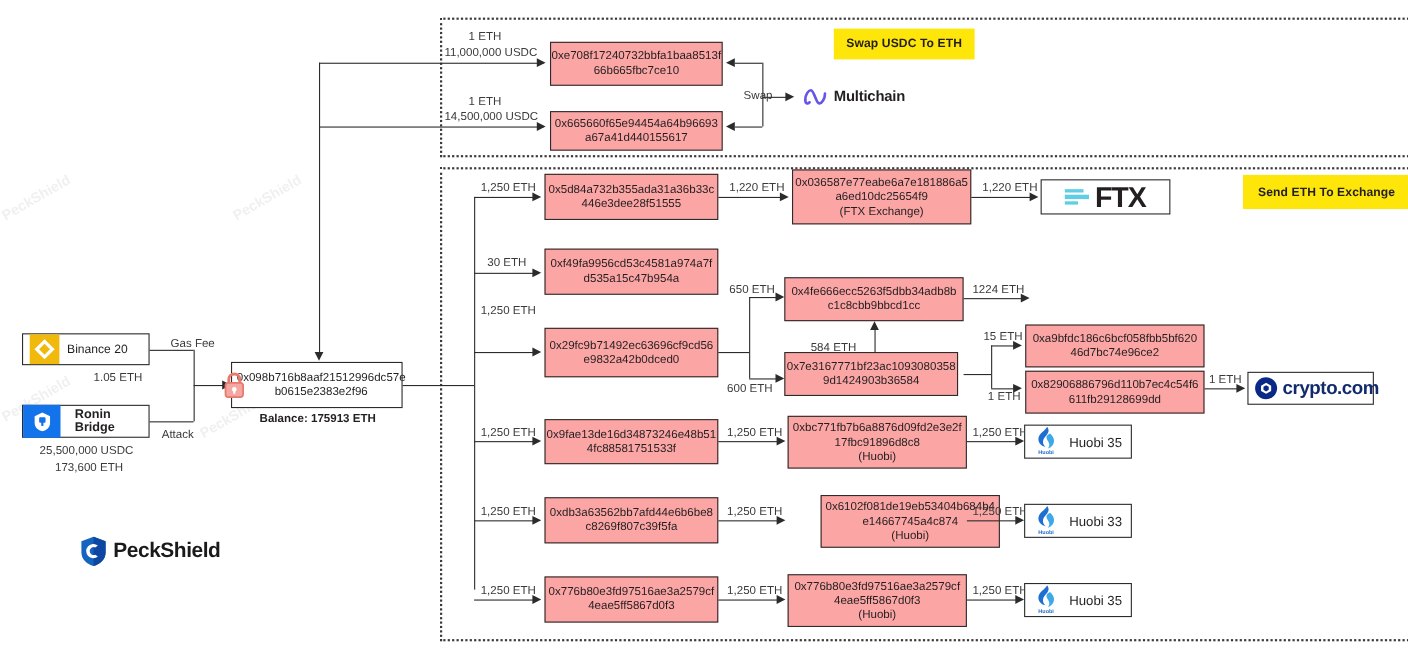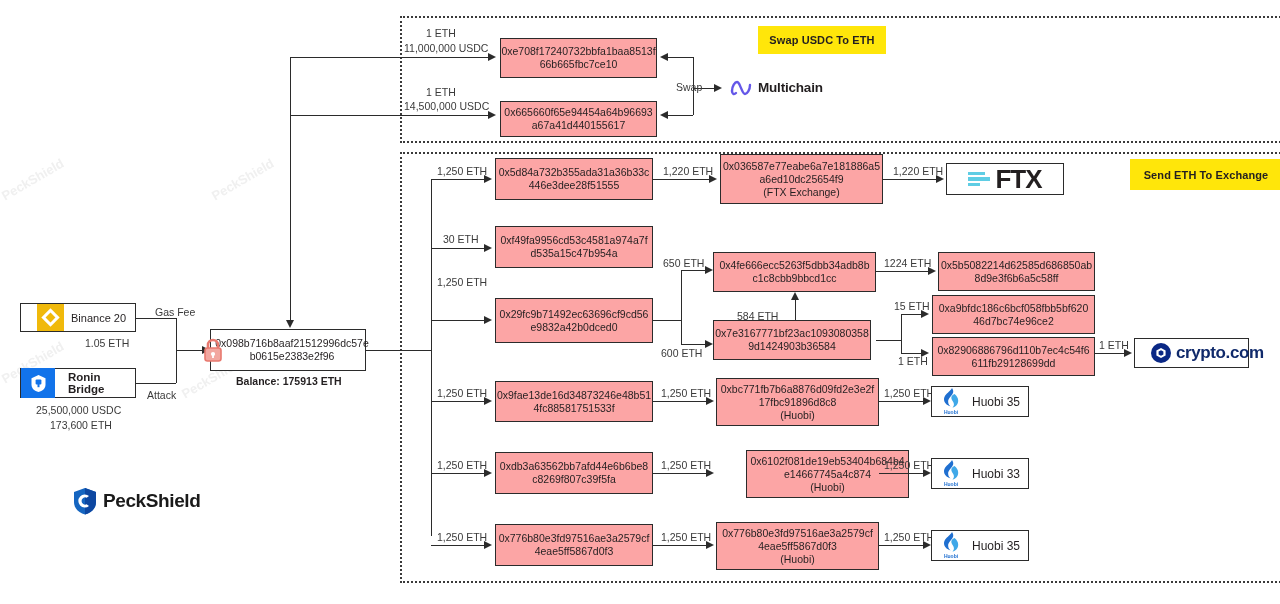--- a/index.html
+++ b/index.html
@@ -31,21 +31,21 @@
   .hacker{position:absolute;border:1.6px solid #2b2b2b;background:#fff;
           box-sizing:border-box;display:flex;align-items:center;
           justify-content:center;text-align:center;font-size:10.5px;
           line-height:13.5px;padding:2px 6px 2px 14px;}
   .lock{position:absolute;left:-9px;top:50%;transform:translateY(-50%);
         width:22px;height:26px;}
 
   
   .logobox{position:absolute;border:1.6px solid #2b2b2b;background:#fff;
            box-sizing:border-box;display:flex;align-items:center;
-           padding-left:16px;gap:7px;font-size:12px;color:#231f20;}
+           padding-left:6px;gap:7px;font-size:12px;color:#231f20;}
 
   
   .plainlogo{position:absolute;display:flex;align-items:center;gap:6px;}
 
   
   .lbl{position:absolute;font-size:10.5px;color:#3a3a3a;white-space:nowrap;}
   .lbl.bold{color:#231f20;}
 
   
   .h{position:absolute;height:0;border-top:1.6px solid #2b2b2b;}
@@ -248,24 +248,20 @@
     <div>9d1424903b36584</div>
   </div>
 
   <div class="v" style="left:795px;top:300px;height:20px;"></div>
   <div class="arw-u" style="left:790.5px;top:292px;"></div>
   <div class="lbl" style="left:737px;top:310px;">584 ETH</div>
 
   <div class="h" style="left:876px;top:271px;width:56px;"></div>
   <div class="arw" style="left:928px;top:266.5px;"></div>
   <div class="lbl" style="left:884px;top:257px;">1224 ETH</div>
-  <div class="box" style="left:938px;top:252px;width:157px;height:39px;">
-    <div>0x5b5082214d62585d686850ab</div>
-    <div>8d9e3f6b6a5c58ff</div>
-  </div>
 
   <div class="h" style="left:876px;top:340px;width:25px;"></div>
   <div class="v" style="left:901px;top:314px;height:39px;"></div>
   <div class="h" style="left:901px;top:314px;width:24px;"></div>
   <div class="arw" style="left:921px;top:309.5px;"></div>
   <div class="lbl" style="left:894px;top:300px;">15 ETH</div>
   <div class="box" style="left:932px;top:295px;width:163px;height:39px;">
     <div>0xa9bfdc186c6bcf058fbb5bf620</div>
     <div>46d7bc74e96ce2</div>
   </div>

